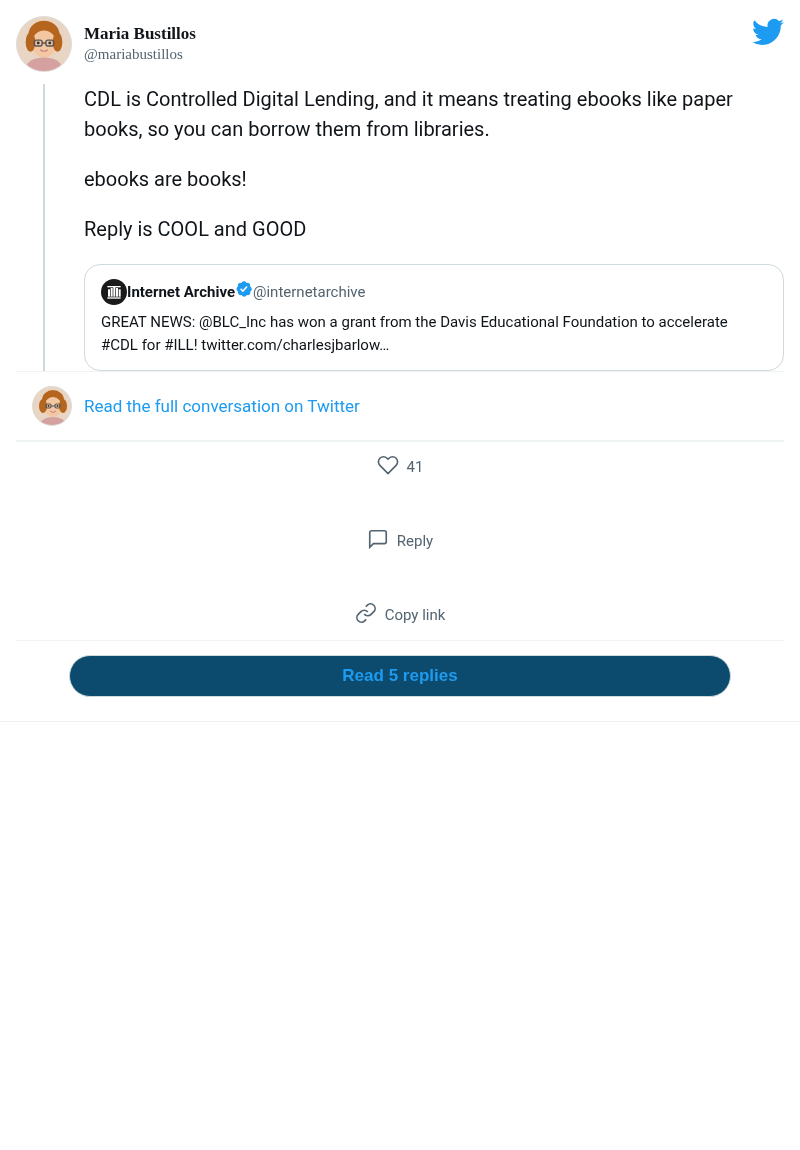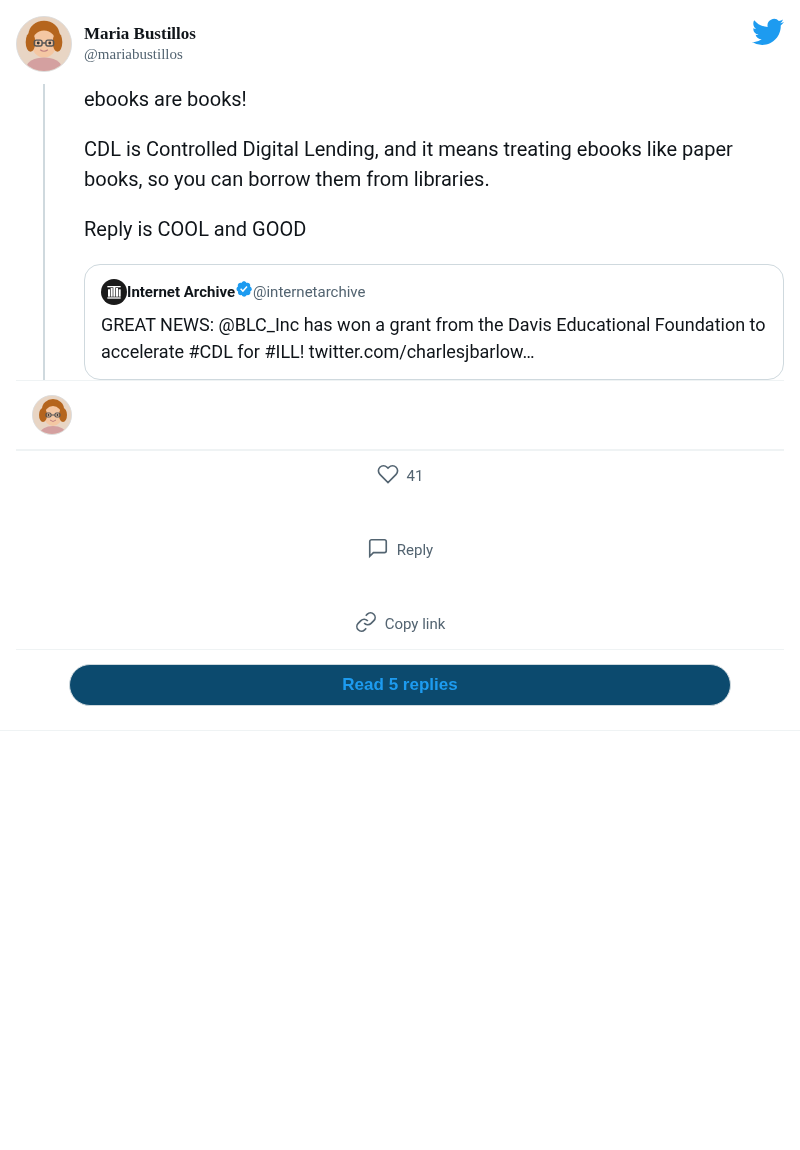--- a/index.html
+++ b/index.html
@@ -128,21 +128,21 @@
       color: #1d9bf0;
       font-size: 16px;
     }
 
     .quote-username {
       font-size: 15px;
       color: #536471;
     }
 
     .quote-text {
-      font-size: 18px;
+      font-size: 15px;
       line-height: 1.5;
       color: #0f1419;
     }
 
     
     .tweet-timestamp-row {
       display: flex;
       align-items: center;
       justify-content: space-between;
       padding: 12px 0 12px 0;
@@ -288,22 +288,22 @@
       </svg>
     </div>
   </div>
 
   <div class="tweet-thread-line-container">
     <div class="thread-line-col">
       <div class="thread-line"></div>
     </div>
     <div style="flex:1; padding-bottom: 0;">
       <div class="tweet-text">
+        <p>CDL is Controlled Digital Lending, and it means treating ebooks like paper books, so you can borrow them from libraries.</p>
         <p>ebooks are books!</p>
-        <p>CDL is Controlled Digital Lending, and it means treating ebooks like paper books, so you can borrow them from libraries.</p>
         <p>Reply is COOL and GOOD</p>
 
         <div class="quote-tweet">
           <div class="quote-header">
 
             <div class="ia-icon">
               <svg viewBox="0 0 24 24" fill="white" xmlns="http://www.w3.org/2000/svg">
 
                 <rect x="3" y="8" width="3" height="11" fill="white"></rect>
                 <rect x="7" y="6" width="3" height="13" fill="white"></rect>
@@ -342,20 +342,21 @@
         <ellipse cx="30" cy="19" rx="4" ry="7" fill="#b5651d"></ellipse>
         <rect x="13" y="17" width="5" height="4" rx="1.5" fill="none" stroke="#555" stroke-width="1.2"></rect>
         <rect x="22" y="17" width="5" height="4" rx="1.5" fill="none" stroke="#555" stroke-width="1.2"></rect>
         <line x1="18" y1="19" x2="22" y2="19" stroke="#555" stroke-width="1.2"></line>
         <circle cx="15.5" cy="19" r="1" fill="#333"></circle>
         <circle cx="24.5" cy="19" r="1" fill="#333"></circle>
         <path d="M17 24 Q20 27 23 24" stroke="#c08080" stroke-width="1" fill="none"></path>
         <ellipse cx="20" cy="38" rx="13" ry="8" fill="#d4a0a0"></ellipse>
       </svg>
     </div>
+    <a class="read-full-link">Read the full conversation on Twitter</a>
   </div>
 
   <div class="divider"></div>
 
   <div class="action-bar">
 
     <div class="action-item">
       <span>
         <svg width="22" height="22" viewBox="0 0 24 24" fill="none" stroke="#536471" stroke-width="1.8">
           <path d="M20.84 4.61a5.5 5.5 0 0 0-7.78 0L12 5.67l-1.06-1.06a5.5 5.5 0 0 0-7.78 7.78l1.06 1.06L12 21.23l7.78-7.78 1.06-1.06a5.5 5.5 0 0 0 0-7.78z"></path>

